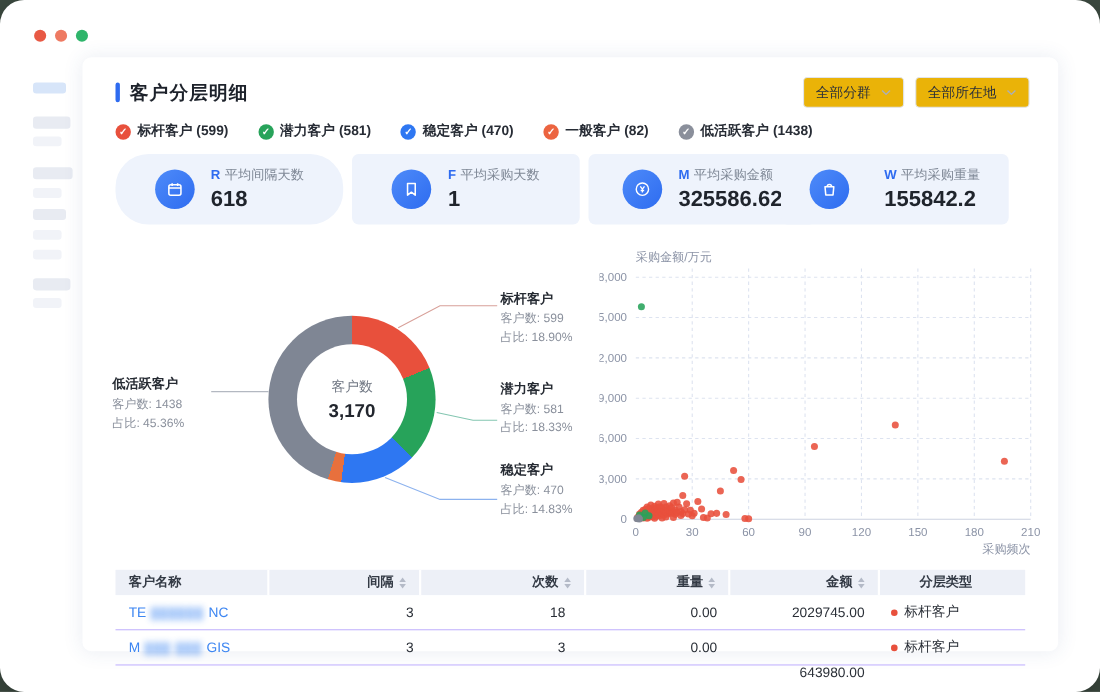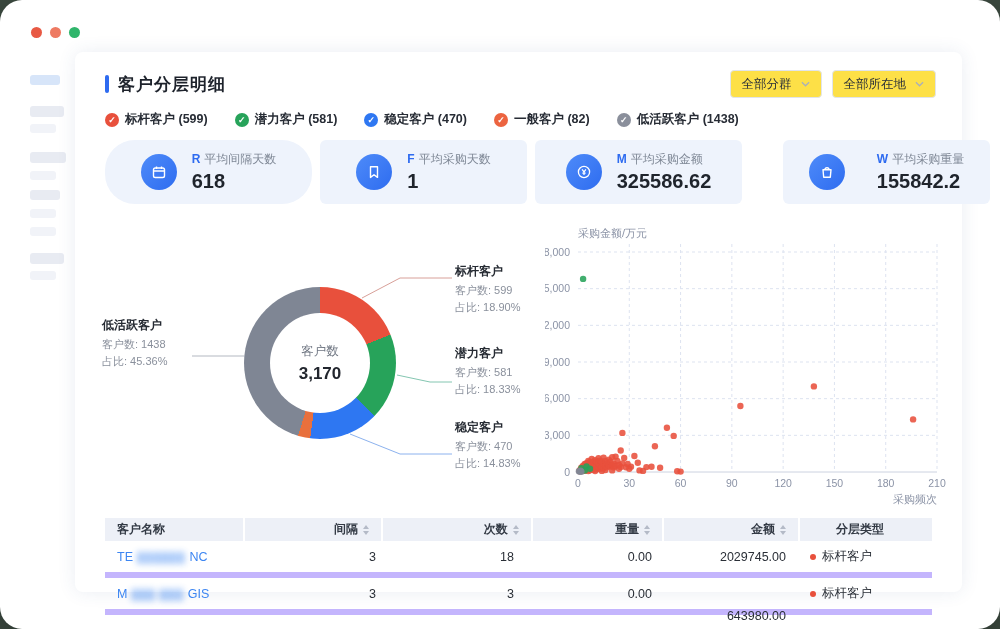--- a/index.html
+++ b/index.html
@@ -20,21 +20,21 @@
   
   .panel{
     position:absolute;left:75px;top:52px;width:887px;height:540px;
     background:#fff;border-radius:8px;box-shadow:0 0 18px rgba(45,75,135,.10);
   }
   .panel-header{position:absolute;top:18px;left:30px;right:26px;display:flex;justify-content:space-between;align-items:center;}
   .title-wrap{display:flex;align-items:center;gap:9px;}
   .accent-bar{width:4px;height:18px;border-radius:2px;}
   .page-title{font-size:17px;font-weight:bold;color:#1d222b;letter-spacing:1px;}
   .filters{display:flex;gap:10px;}
-  .filter-btn{height:28px;padding:0 11px;display:flex;align-items:center;gap:9px;background:#fde047;
+  .filter-btn{height:28px;padding:0 11px;display:flex;align-items:center;gap:9px;background:#eab308;
     border:1px solid #e1e4eb;border-radius:4px;font-size:12.5px;color:#2b3039;cursor:pointer;}
   .chev{width:9px;height:6px;display:block;}
   
   .legend{position:absolute;top:59px;left:30px;display:flex;gap:27px;}
   .legend-item{display:flex;align-items:center;gap:6px;font-size:12.5px;font-weight:bold;color:#272c35;cursor:pointer;}
   .check{width:14px;height:14px;border-radius:50%;color:#fff;font-size:9px;line-height:14px;text-align:center;flex:0 0 14px;}
   
   .card{position:absolute;top:88px;height:64px;width:207px;background:#eef3fc;border-radius:6px;
     display:flex;align-items:center;justify-content:center;gap:15px;}
   .stat-icon{width:36px;height:36px;border-radius:50%;background:linear-gradient(135deg,#4e8bf9,#2e6cf0);
@@ -57,21 +57,21 @@
   
   .table{position:absolute;left:30px;top:466px;width:827px;font-size:12.5px;}
   .thead{display:flex;height:23px;}
   .th{box-sizing:border-box;background:#edf0f7;display:flex;align-items:center;padding:0 12px;
     font-size:12px;font-weight:bold;color:#333a45;border-right:2px solid #fff;cursor:default;}
   .th:last-child{border-right:none;}
   .th.num{justify-content:flex-end;}
   .sorts{display:flex;flex-direction:column;gap:2px;margin-left:5px;}
   .tri-up{width:0;height:0;border-left:3.5px solid transparent;border-right:3.5px solid transparent;border-bottom:4px solid #b4bac7;}
   .tri-dn{width:0;height:0;border-left:3.5px solid transparent;border-right:3.5px solid transparent;border-top:4px solid #b4bac7;}
-  .trow{display:flex;height:31px;align-items:center;border-bottom:6px solid #c4b5fd;color:#2a2f37;}
+  .trow{display:flex;height:31px;align-items:center;border-bottom:1px solid #c4b5fd;color:#2a2f37;}
   .td{box-sizing:border-box;padding:0 12px;display:flex;align-items:center;}
   .td.num{justify-content:flex-end;}
   .cust-link{color:#3d86f2;cursor:pointer;white-space:nowrap;}
   .blurred{filter:blur(3px);opacity:.45;font-size:10px;letter-spacing:1px;margin:0 4px;}
   .type-dot{width:6px;height:6px;border-radius:50%;margin-right:6px;flex:0 0 6px;}
 </style>
 </head>
 <body>
 
 <div class="window">
@@ -171,21 +171,21 @@
             <svg width="16" height="16" viewBox="0 0 16 16">
               <circle cx="8" cy="8" r="5.6" fill="none" stroke="#fff" stroke-width="1.3"></circle>
               <path d="M6.1 5.4 8 7.9l1.9-2.5M8 7.9v3.2M6.4 9.2h3.2" fill="none" stroke="#fff" stroke-width="1.2"></path>
             </svg>
           </span>
           <span class="stat-text">
             <span class="stat-label"><span class="stat-letter">M</span>平均采购金额</span>
     <span class="stat-value">325586.62</span>
           </span>
         </div>
-        <div class="card" style="left: 708px; gap: 32px;">
+        <div class="card" style="left: 635px; gap: 32px;">
           <span class="stat-icon">
             <svg width="16" height="16" viewBox="0 0 16 16">
               <path d="M4 5.8h8l-.7 7.4H4.7z" fill="none" stroke="#fff" stroke-width="1.4" stroke-linejoin="round"></path>
               <path d="M6 5.8a2 2 0 014 0" fill="none" stroke="#fff" stroke-width="1.4"></path>
             </svg>
           </span>
           <span class="stat-text">
             <span class="stat-label"><span class="stat-letter">W</span>平均采购重量</span>
     <span class="stat-value">155842.2</span>
           </span>
@@ -208,21 +208,21 @@
       <div id="callouts">
           <div class="co" style="left: 355px; top: 40px;"><b>标杆客户</b>
     <span>客户数: 599</span><br>
     <span>占比: 18.90%</span></div>
           <div class="co" style="left: 355px; top: 122px;"><b>潜力客户</b>
     <span>客户数: 581</span><br>
     <span>占比: 18.33%</span></div>
           <div class="co" style="left: 355px; top: 196px;"><b>稳定客户</b>
     <span>客户数: 470</span><br>
     <span>占比: 14.83%</span></div>
-          <div class="co" style="left: 2px; top: 94px;"><b>低活跃客户</b>
+          <div class="co" style="left: 2px; top: 118px;"><b>低活跃客户</b>
     <span>客户数: 1438</span><br>
     <span>占比: 45.36%</span></div>
         </div>
     </div>
 
     <div class="chart-right">
       <svg id="scatter" width="405" height="280">
           <line x1="33" x2="392" y1="210.33333333333334" y2="210.33333333333334" stroke="#dde3f0" stroke-width="1" stroke-dasharray="3,3"></line>
           <line x1="33" x2="392" y1="173.66666666666669" y2="173.66666666666669" stroke="#dde3f0" stroke-width="1" stroke-dasharray="3,3"></line>
           <line x1="33" x2="392" y1="137" y2="137" stroke="#dde3f0" stroke-width="1" stroke-dasharray="3,3"></line>

